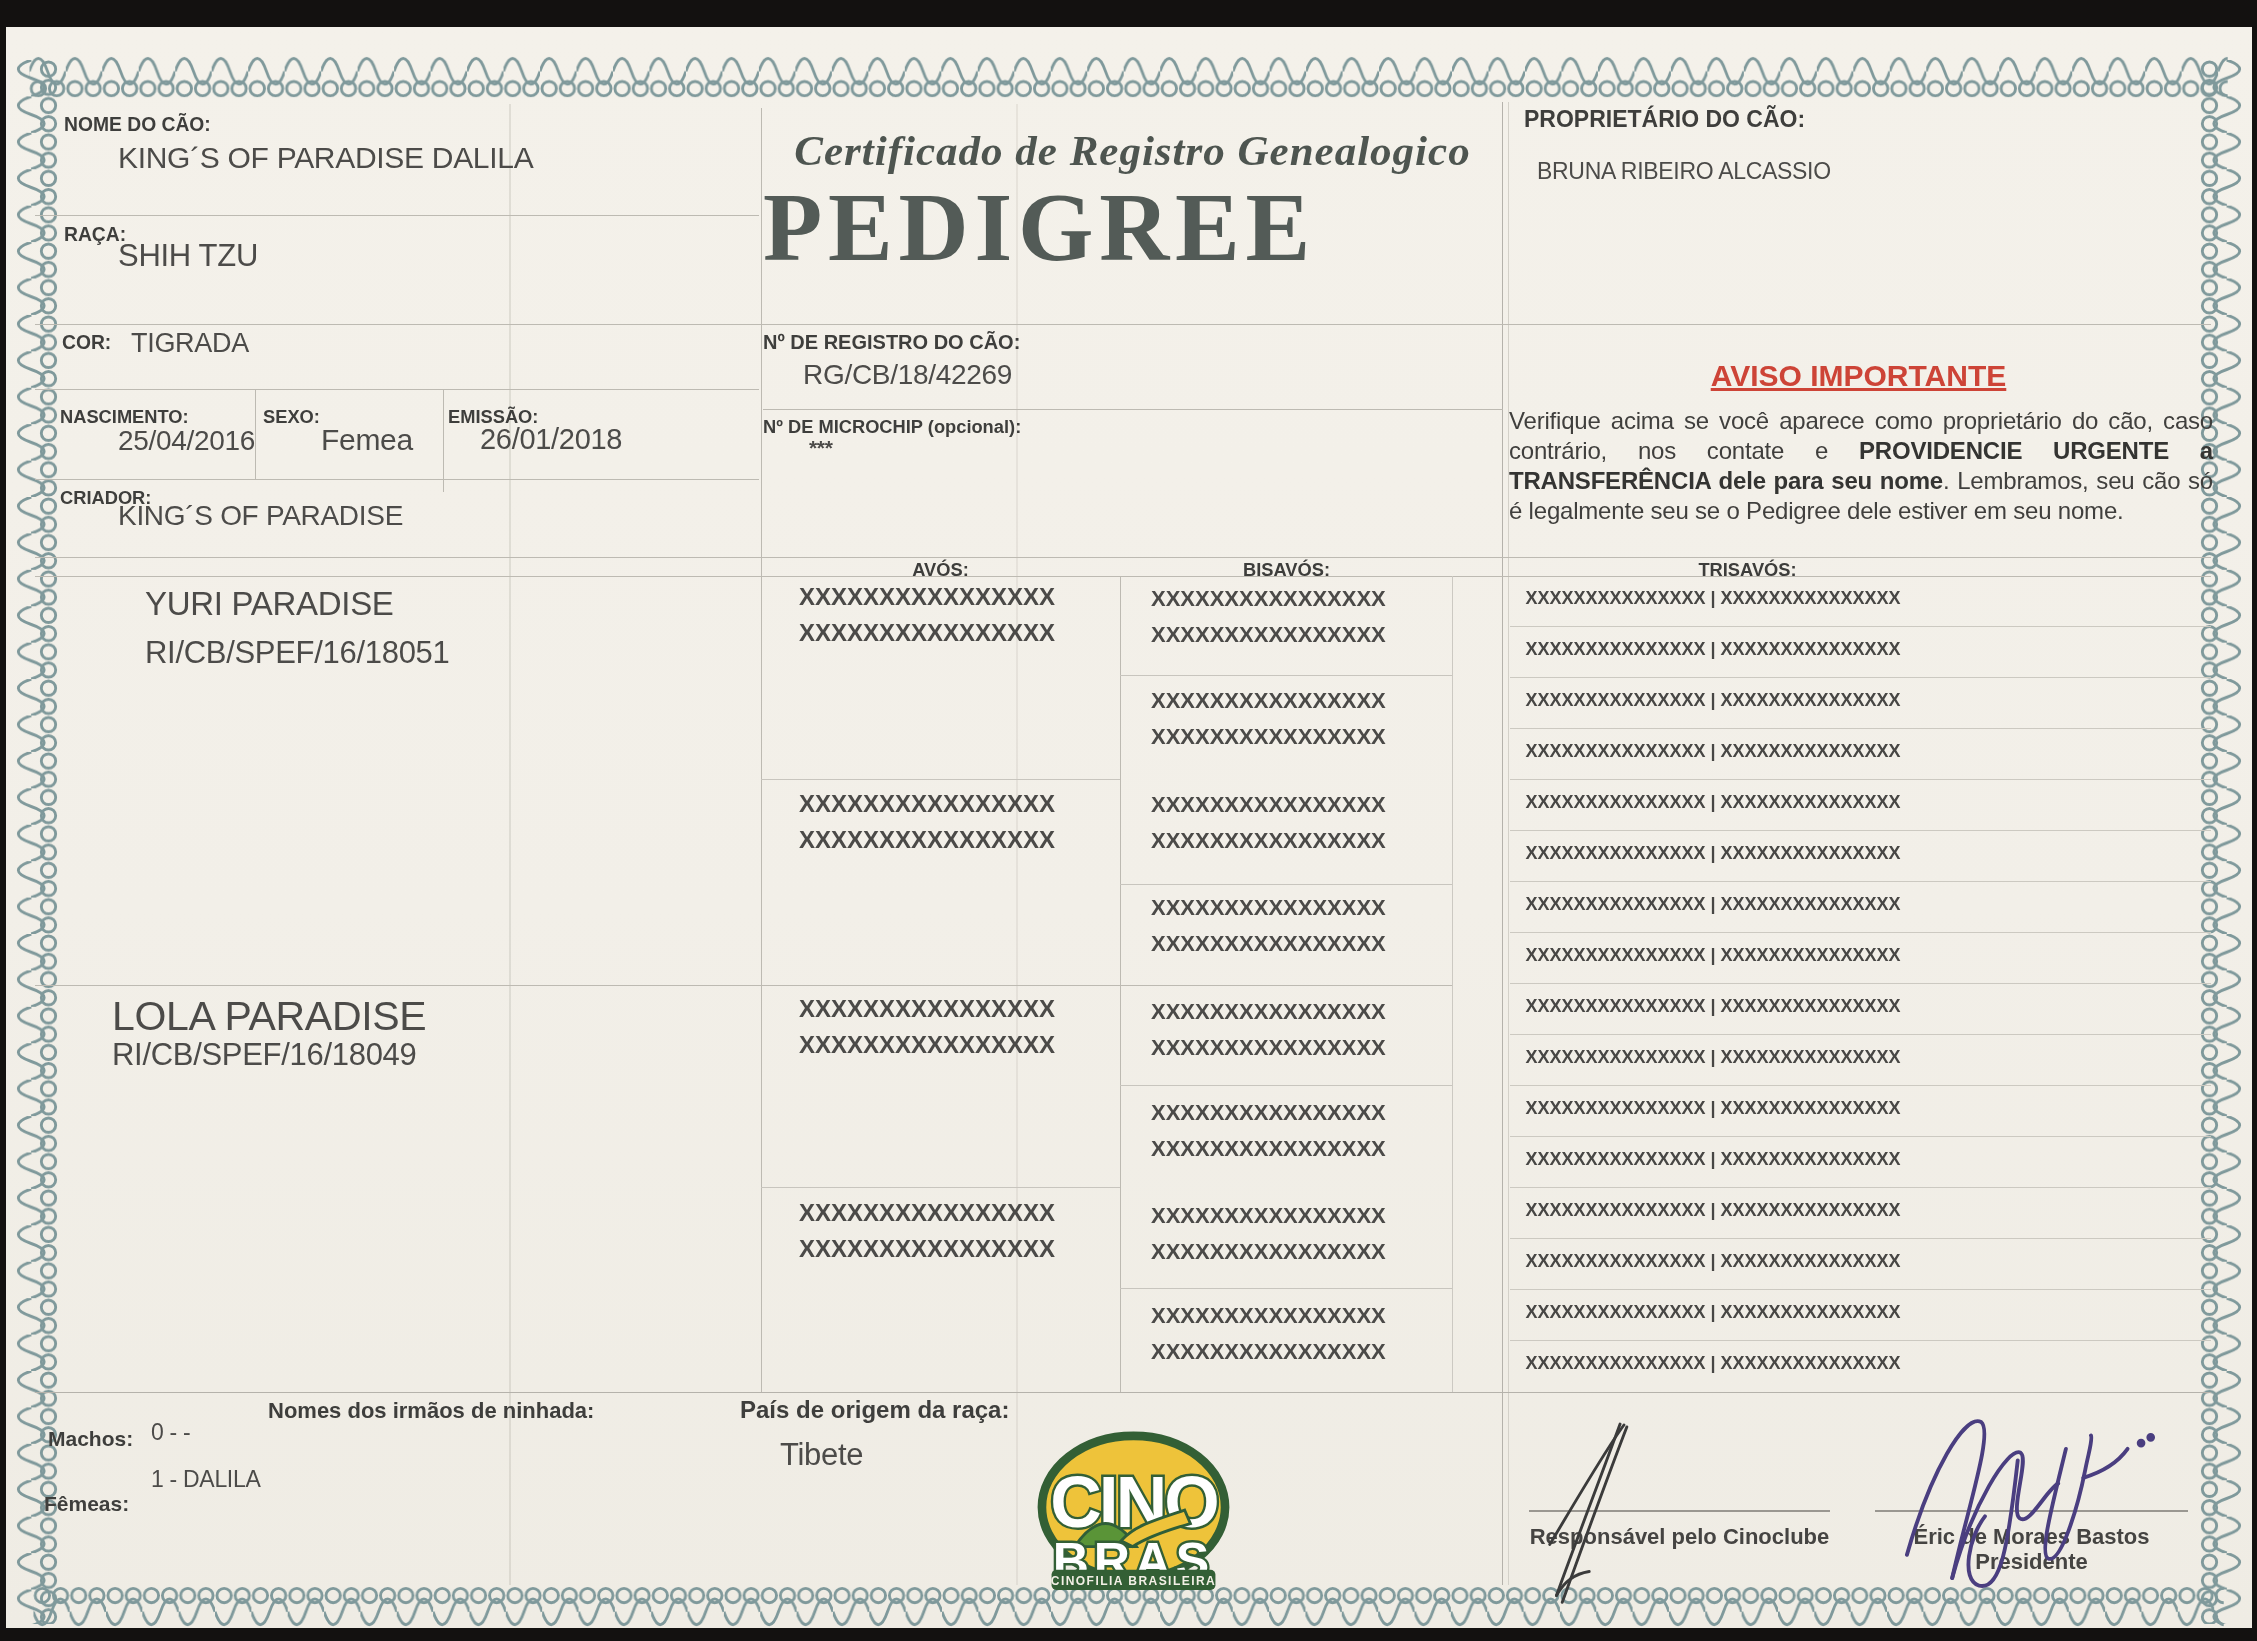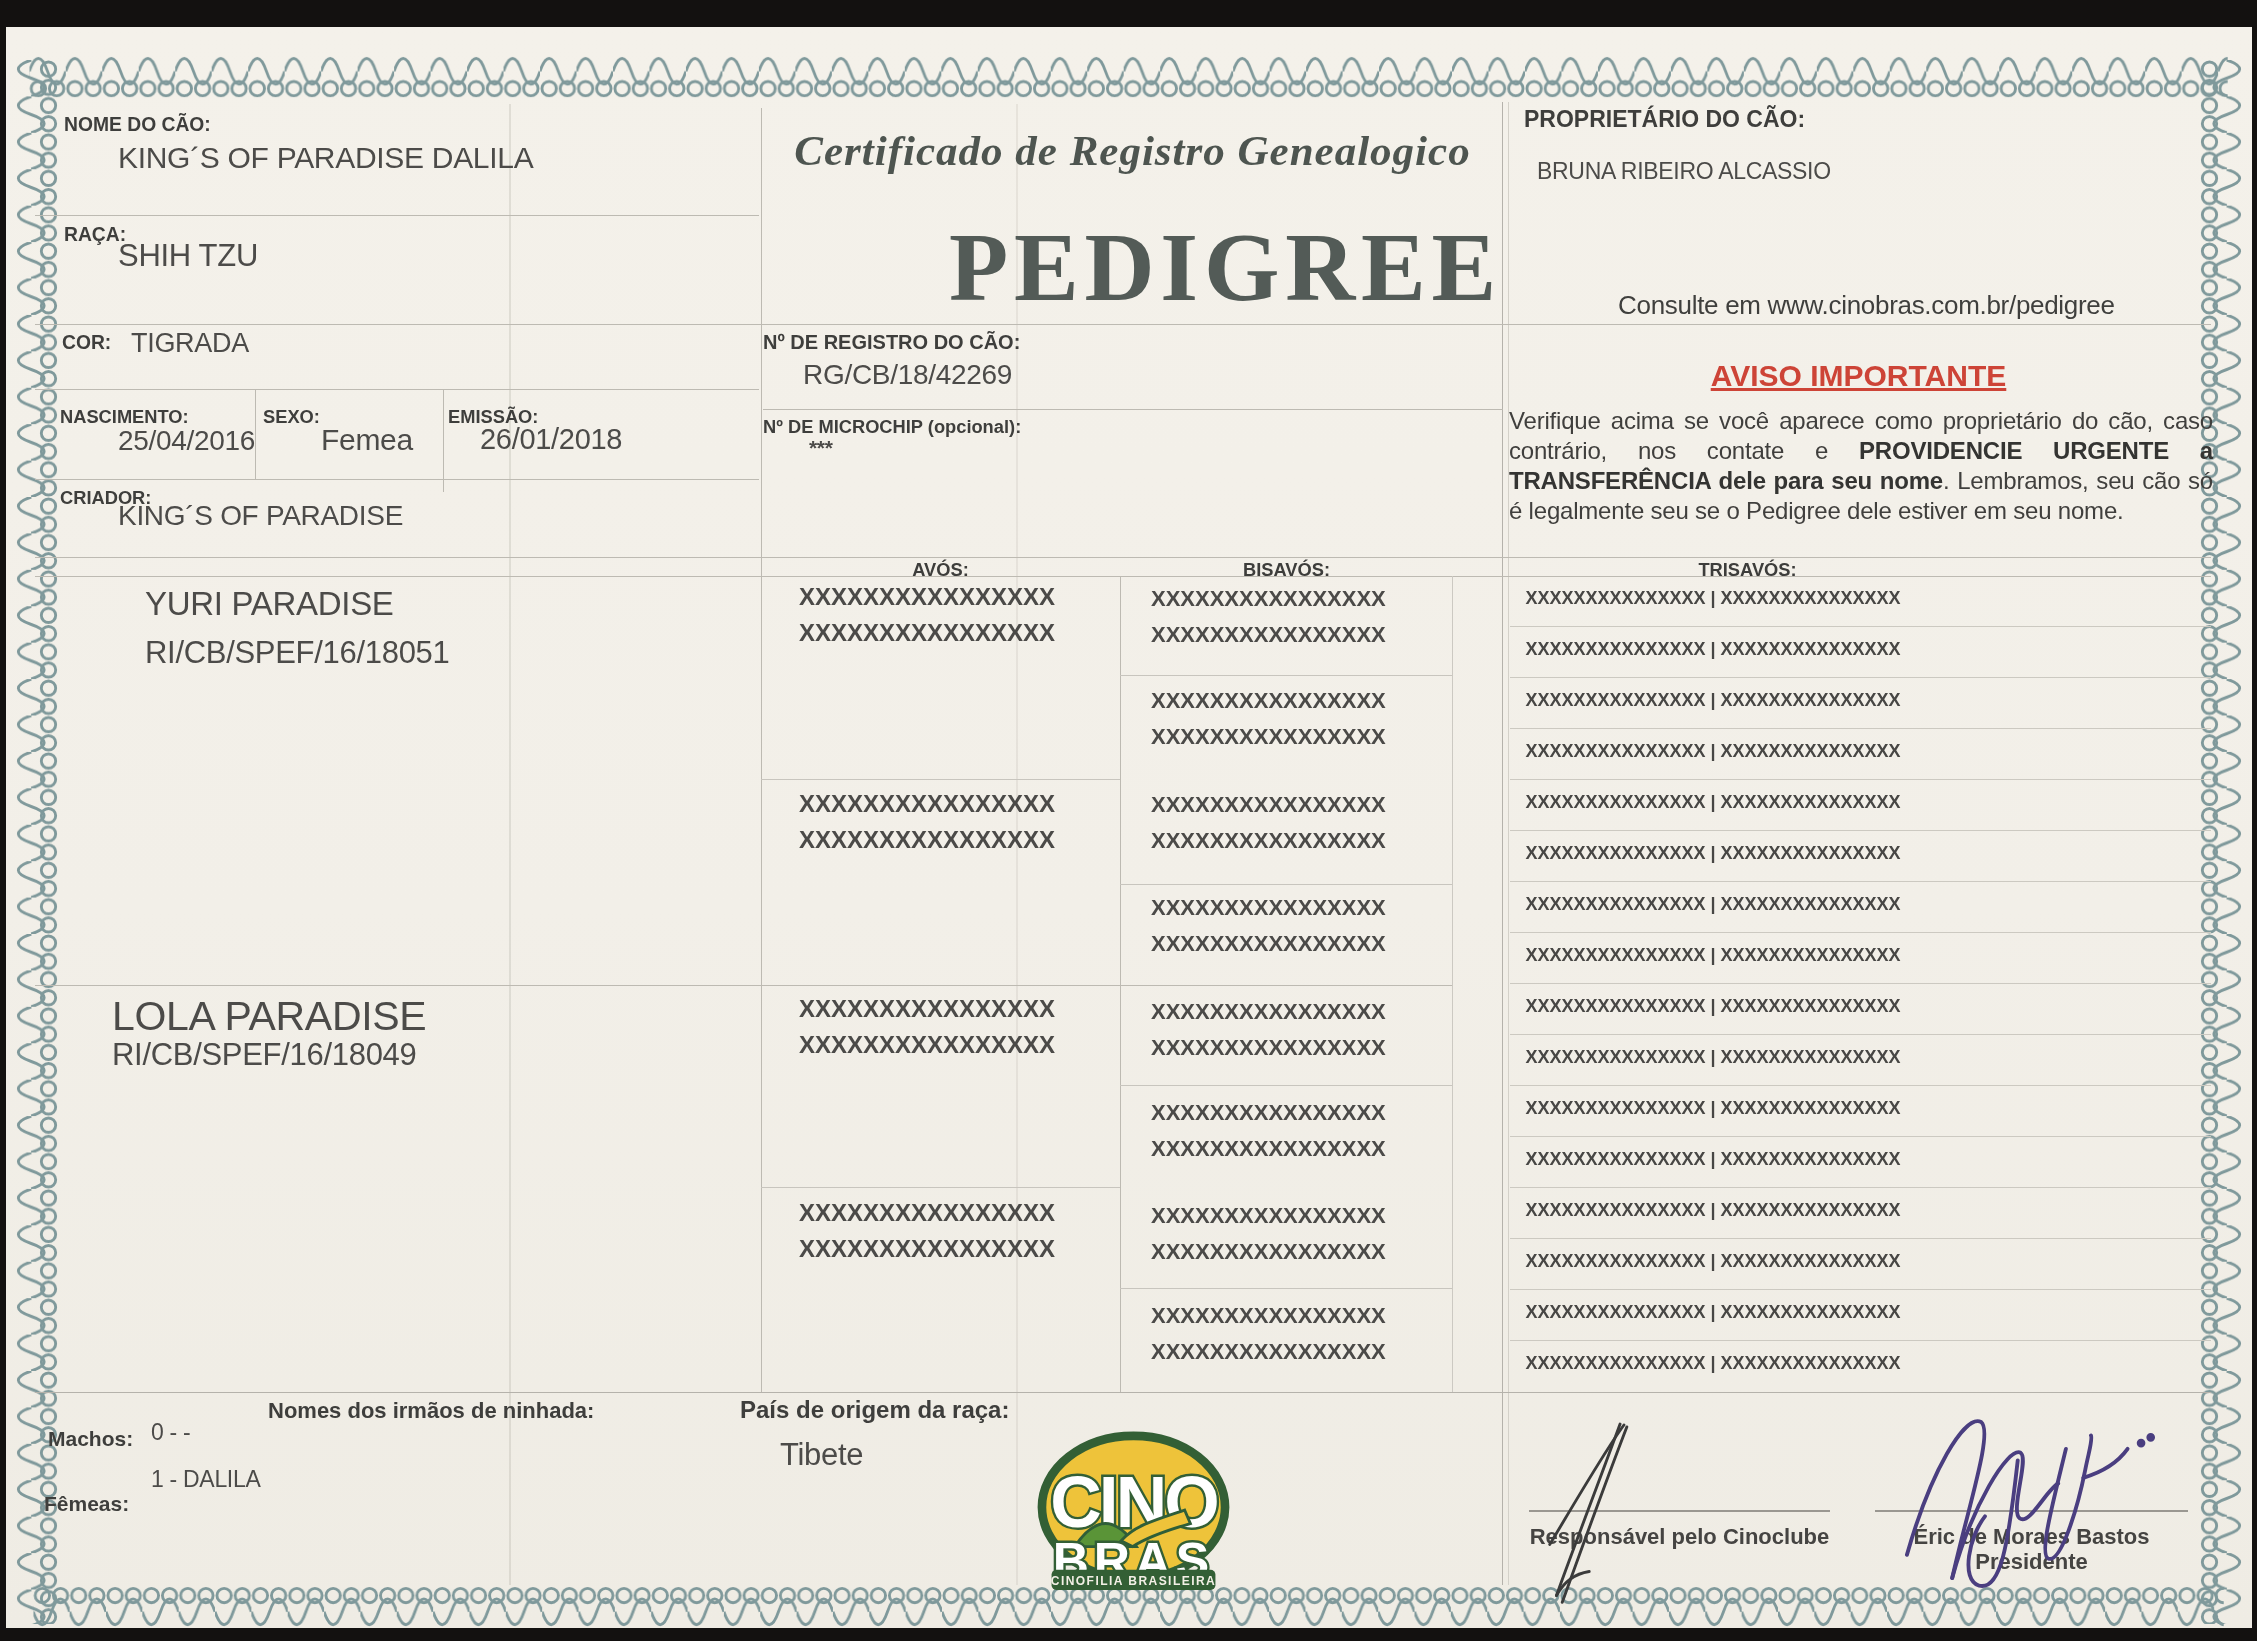--- a/index.html
+++ b/index.html
@@ -12,22 +12,22 @@
   .vline{position:absolute;width:1px;background:#bdbab2;}
   .crease{position:absolute;width:1.9px;background:rgba(95,90,80,.13);}
   .lbl{position:absolute;font-weight:bold;color:#3e3e3c;white-space:nowrap;}
   .val{position:absolute;color:#4c4b49;white-space:nowrap;letter-spacing:-0.3px;}
   .hdr{position:absolute;font-size:18.3px;font-weight:bold;color:#3d3d3b;text-align:center;}
   .xblock{position:absolute;font-weight:bold;color:#4b4a48;white-space:nowrap;}
   .xblock div{line-height:36px;}
   .title-script{position:absolute;left:763px;width:739px;text-align:center;
     font-family:"Liberation Serif",serif;font-style:italic;font-weight:bold;
     color:#4e5550;letter-spacing:1px;}
-  .title-main{position:absolute;left:763px;width:739px;text-align:right;
-    font-family:"Liberation Serif",serif;font-weight:bold;color:#535b57;letter-spacing:5.8px;margin-top:40px;}
+  .title-main{position:absolute;left:763px;width:739px;text-align:left;
+    font-family:"Liberation Serif",serif;font-weight:bold;color:#535b57;letter-spacing:5.8px;}
   .aviso-title{position:absolute;left:1506px;width:705px;text-align:center;
     font-size:30px;font-weight:bold;color:#cd4437;text-decoration:underline;}
   .aviso-text{position:absolute;left:1509px;top:406px;width:704px;
     font-size:24px;line-height:30px;color:#403f3d;text-align:justify;letter-spacing:-0.2px;}
   .aviso-text .bold{font-weight:bold;color:#343432;}
   .trow{height:51px;box-sizing:border-box;border-bottom:1px solid #ccc9c1;
     font-size:18px;font-weight:bold;color:#474644;padding:11.6px 0 0 15.4px;white-space:nowrap;}
   .trow:last-child{border-bottom:none;}
   .sigline{position:absolute;height:1.9px;background:#9a9791;}
   .siglabel{position:absolute;text-align:center;font-weight:bold;color:#454442;font-size:22px;}
@@ -117,21 +117,20 @@
   <div class="title-main" style="top:172px;font-size:97px;">PEDIGREE</div>
 
   <div class="lbl" style="left:763px;top:331px;font-size:20px;">Nº DE REGISTRO DO CÃO:</div>
   <div class="val" style="left:803px;top:359px;font-size:28px;">RG/CB/18/42269</div>
   <div class="hline" style="left:763px;top:409px;width:740px;"></div>
   <div class="lbl" style="left:763px;top:416px;font-size:18.3px;">Nº DE MICROCHIP (opcional):</div>
   <div class="val" style="left:809px;top:436px;font-size:21px;font-weight:bold;">***</div>
 
   <div class="lbl" style="left:1524px;top:106px;font-size:23px;">PROPRIETÁRIO DO CÃO:</div>
   <div class="val" style="left:1537px;top:158px;font-size:23px;">BRUNA RIBEIRO ALCASSIO</div>
-  <div class="val" style="left:1618px;top:290px;font-size:26px;color:#3f3f3d;">Consulte em www.cinobras.com.br/pedigree</div>
 
   <div class="aviso-title" style="top:359px;">AVISO IMPORTANTE</div>
   <div class="aviso-text"><span>Verifique acima se você aparece como proprietário do cão, caso contrário, nos contate e </span><span class="bold">PROVIDENCIE URGENTE a TRANSFERÊNCIA dele para seu nome</span><span>. Lembramos, seu cão só é legalmente seu se o Pedigree dele estiver em seu nome.</span></div>
 
   <div class="hline" style="left:35px;top:557px;width:2176px;"></div>
   <div class="hline" style="left:35px;top:576px;width:2176px;"></div>
   <div class="hdr" style="left:761px;top:559px;width:359px;">AVÓS:</div>
   <div class="hdr" style="left:1120px;top:559px;width:333px;">BISAVÓS:</div>
   <div class="hdr" style="left:1651px;top:559px;width:193px;">TRISAVÓS:</div>
 

